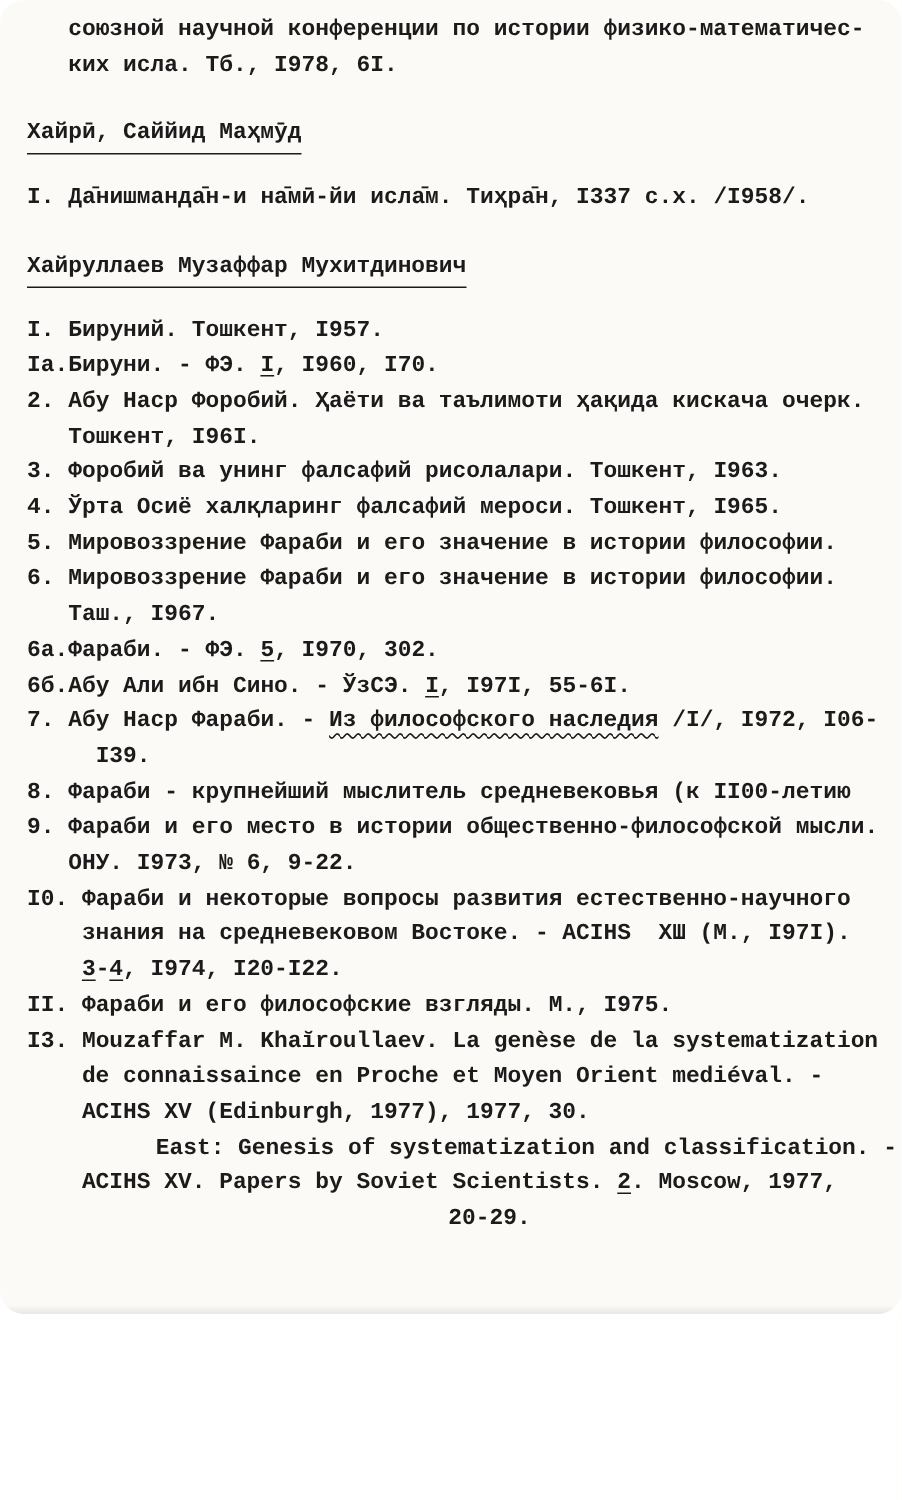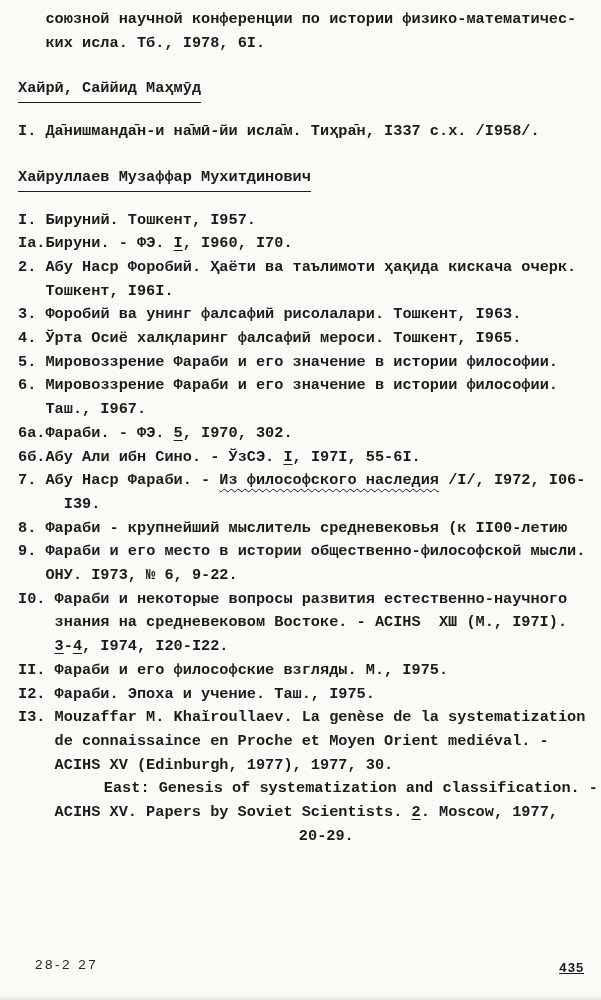--- a/index.html
+++ b/index.html
@@ -1,27 +1,28 @@
 <!DOCTYPE html>
 <html><head>
 <meta charset="utf-8">
 <title>435</title>
 <style>
   * { margin:0; padding:0; box-sizing:border-box; }
   html,body { background:#ffffff; }
   .page {
     position:relative;
-    width:601px; height:1000px;
+    width:601px; height:876px;
     background:#fbfaf6;
     color:#1b1b1b;
     font-family:"Liberation Mono","DejaVu Sans Mono",monospace;
     font-weight:700;
     font-size:15.25px;
     line-height:23.7px;
     overflow:hidden;
+    border-radius:16px;
   }
   .content { position:absolute; left:18px; top:8px; width:580px; }
   .line { white-space:pre; }
   .cont-block { padding-left:3ch; }
   .section-heading { margin-top:22px; margin-bottom:17px; }
   .heading-text {
     display:inline-block;
     border-bottom:1.6px solid #1b1b1b;
     padding-bottom:1px;
   }
@@ -114,23 +115,20 @@
             </div>
             <div class="bib-item">
               <div class="line"><span class="item-num">I0. </span><span>Фараби и некоторые вопросы развития естественно-научного</span></div>
               <div class="line" style="padding-left: 4ch;"><span>знания на средневековом Востоке. - ACIHS  ХШ (М., I97I).</span></div>
               <div class="line" style="padding-left: 4ch;"><span class="u">3</span><span>-</span><span class="u">4</span><span>, I974, I20-I22.</span></div>
             </div>
             <div class="bib-item">
               <div class="line"><span class="item-num">II. </span><span>Фараби и его философские взгляды. М., I975.</span></div>
             </div>
             <div class="bib-item">
-              <div class="line"><span class="item-num">I2. </span><span>Фараби. Эпоха и учение. Таш., I975.</span></div>
-            </div>
-            <div class="bib-item">
               <div class="line"><span class="item-num">I3. </span><span>Mouzaffar M. Khaĭroullaev. La genèse de la systematization</span></div>
               <div class="line" style="padding-left: 4ch;"><span>de connaissaince en Proche et Moyen Orient mediéval. -</span></div>
               <div class="line" style="padding-left: 4ch;"><span>ACIHS XV (Edinburgh, 1977), 1977, 30.</span></div>
             </div>
             <div class="bib-item">
               <div class="line" style="padding-left: 4ch; text-align: right;"><span>East: Genesis of systematization and classification. -</span></div>
               <div class="line" style="padding-left: 4ch;"><span>ACIHS XV. Papers by Soviet Scientists. </span><span class="u">2</span><span>. Moscow, 1977,</span></div>
               <div class="line" style="padding-left: 4ch; text-align: center;"><span>20-29.</span></div>
             </div>
           </div>

